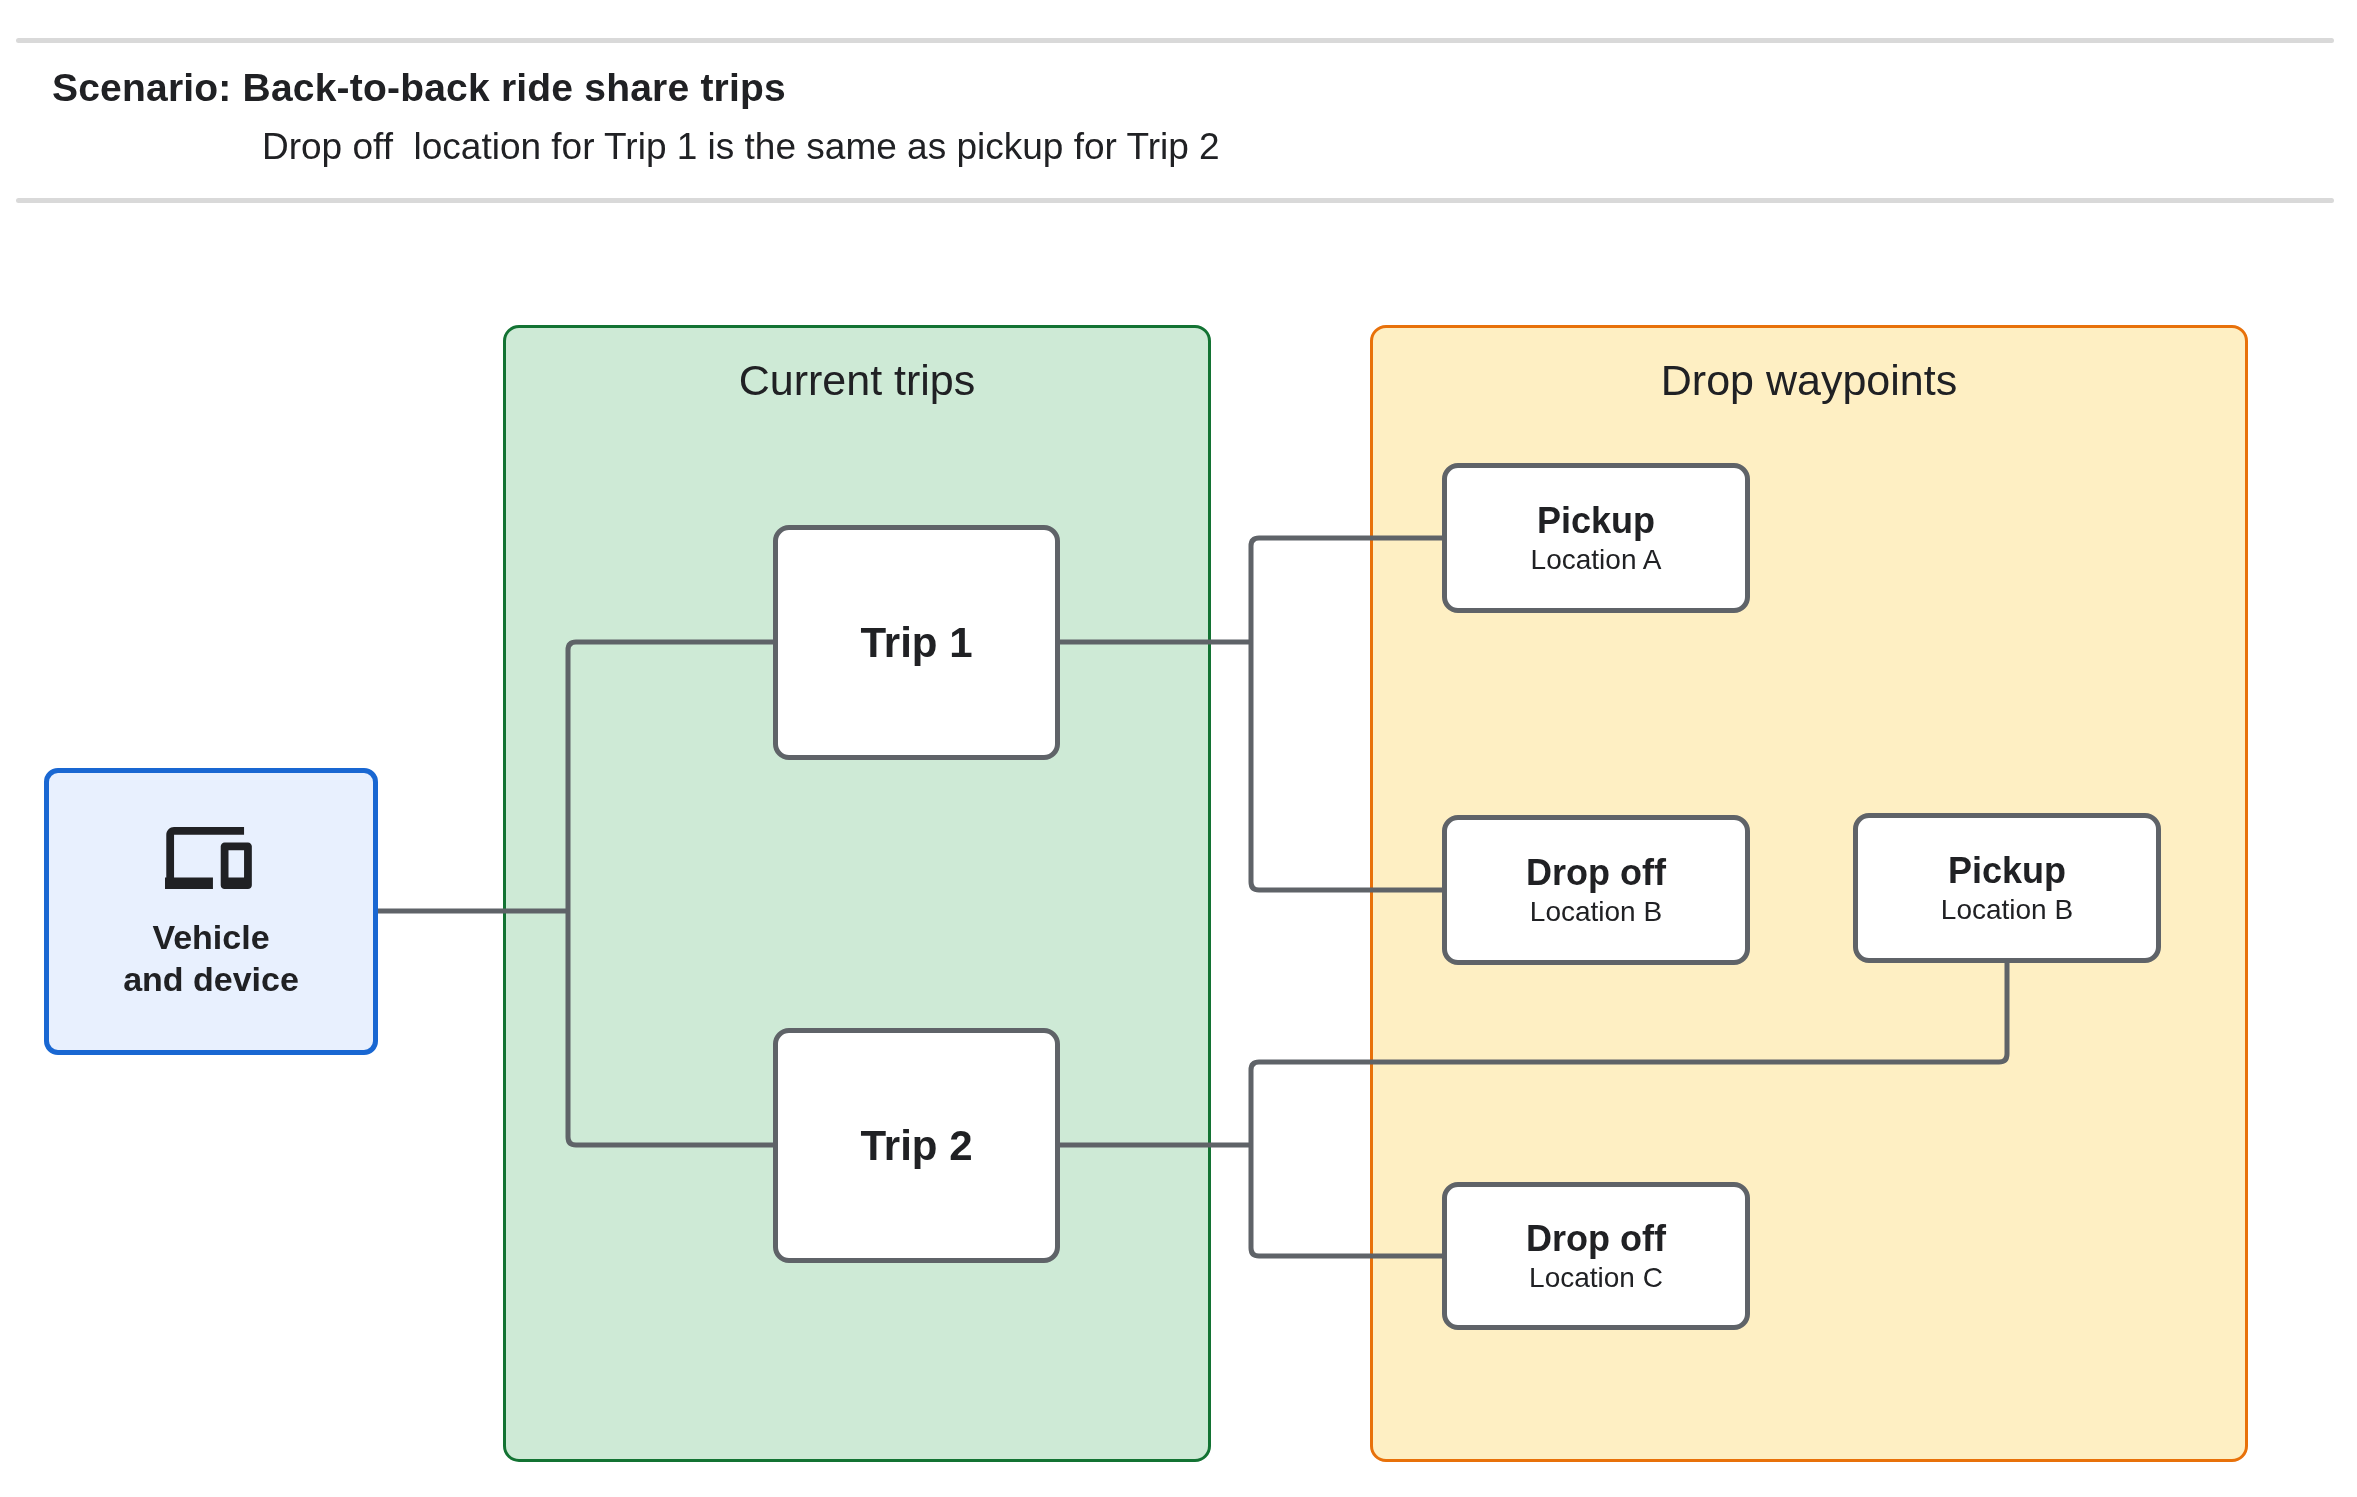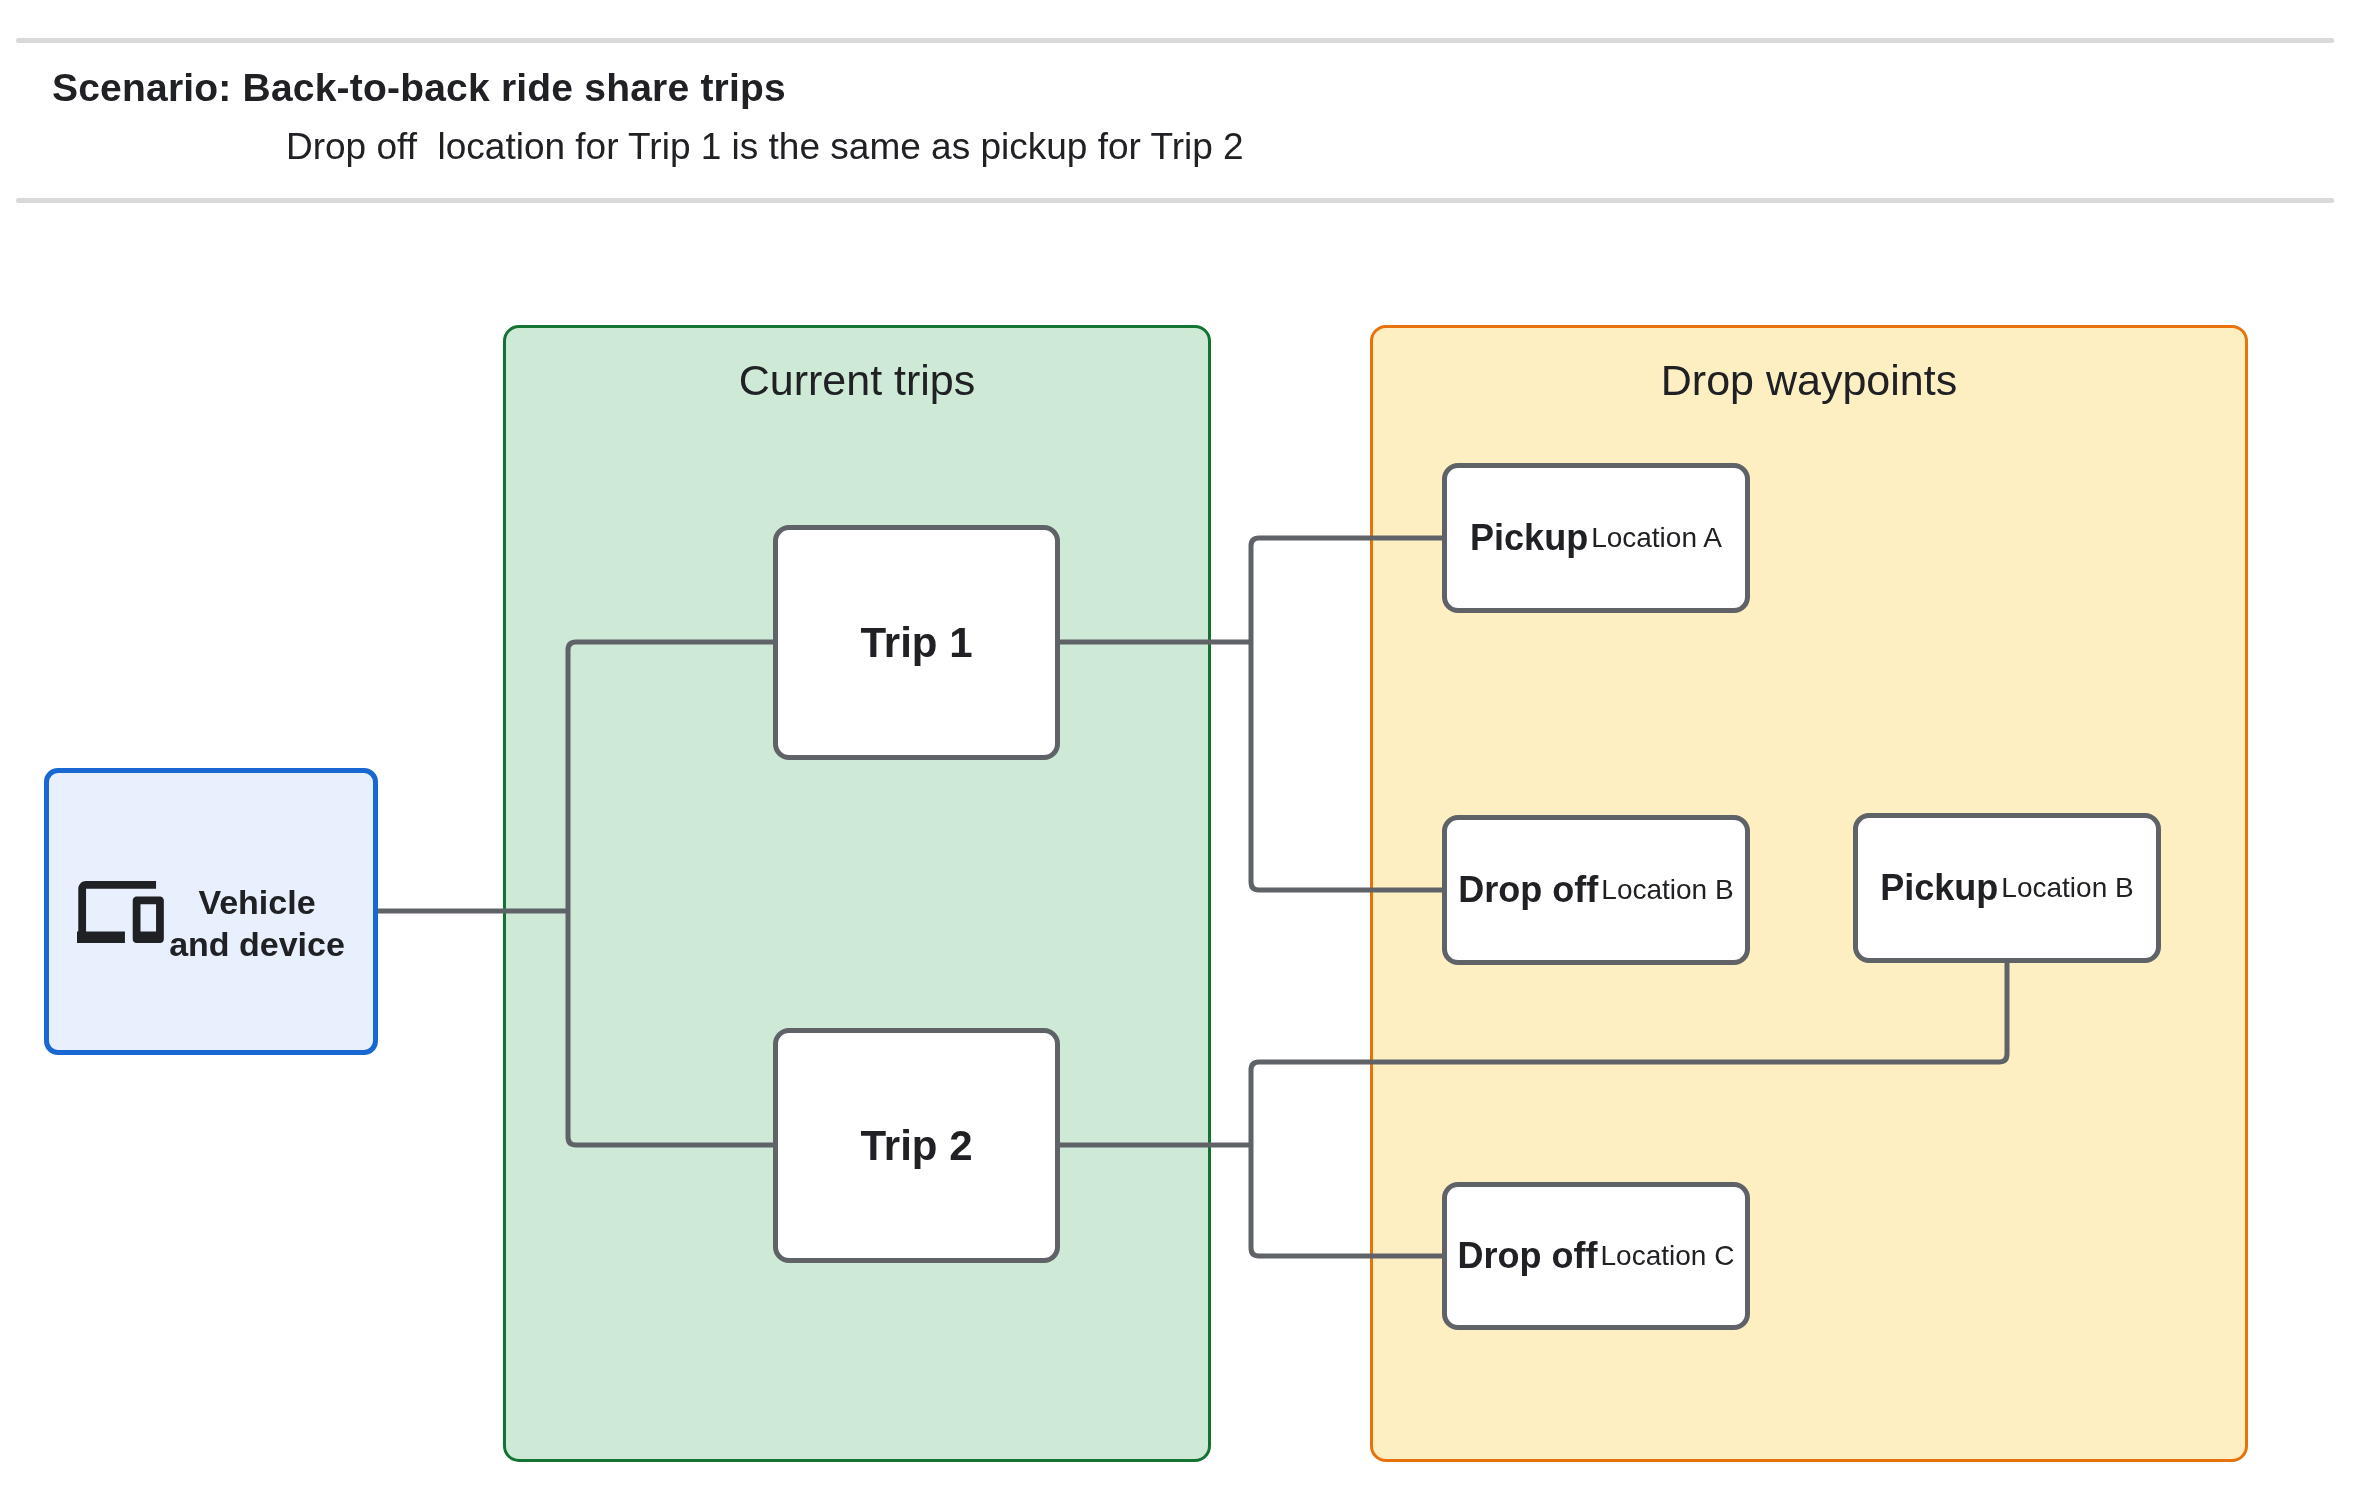--- a/index.html
+++ b/index.html
@@ -17,42 +17,42 @@
     background:#d9d9d9;border-radius:3px;
   }
   #divider-top{top:38px;}
   #divider-bottom{top:198px;}
   #title{
     position:absolute;left:52px;top:66px;
     font-size:39px;font-weight:bold;letter-spacing:0.2px;
   }
   #subtitle{
     position:absolute;left:262px;top:126px;
-    font-size:37px;white-space:pre-wrap;margin-left:24px;
+    font-size:37px;white-space:pre-wrap;
   }
   .panel{
     position:absolute;top:325px;height:1137px;
     border-radius:16px;box-sizing:border-box;
   }
   #panel-current-trips{
     left:503px;width:708px;
     background:#ceead6;border:3px solid #137333;
   }
   #panel-trip-waypoints{
     left:1370px;width:878px;
     background:#feefc3;border:3px solid #e8710a;
   }
   .panel-title{
     position:absolute;top:28px;left:0;width:100%;
     text-align:center;font-size:43px;color:#202124;
   }
   .node{
     position:absolute;box-sizing:border-box;
     background:#ffffff;border:5px solid #5f6368;border-radius:16px;
-    display:flex;align-items:center;justify-content:center;
+    display:flex;flex-direction:column;align-items:center;justify-content:center;
     z-index:3;
   }
   #vehicle-box{
     left:44px;top:768px;width:334px;height:287px;
     background:#e8f0fe;border:5px solid #1967d2;border-radius:14px;
   }
   #vehicle-box .vlabel{
     font-size:34px;font-weight:bold;line-height:1.23;text-align:center;
     margin-top:24px;
   }

